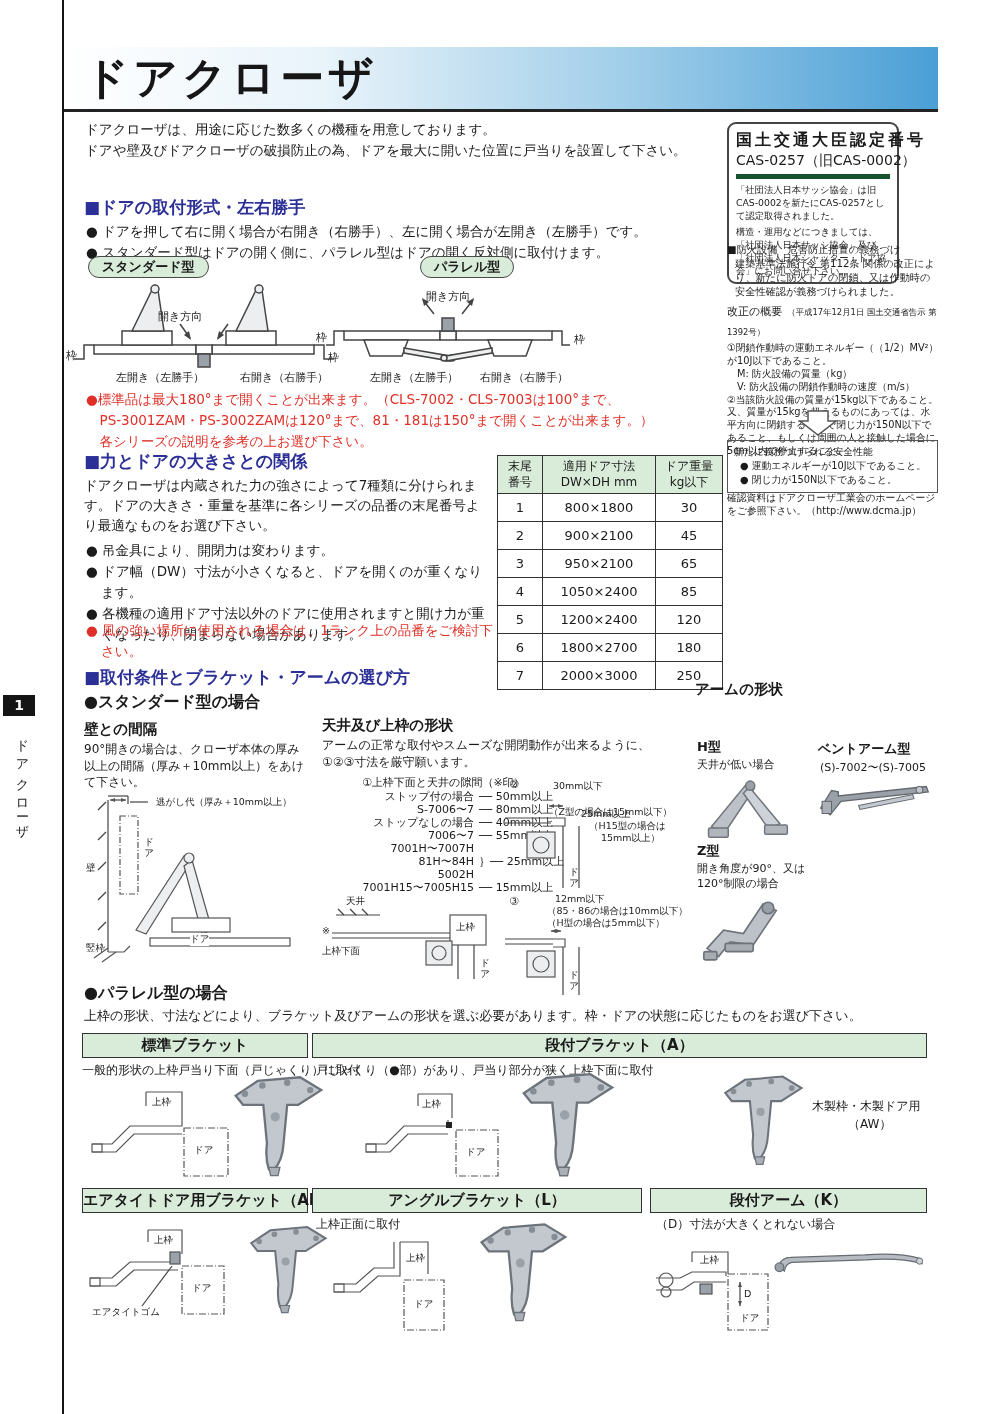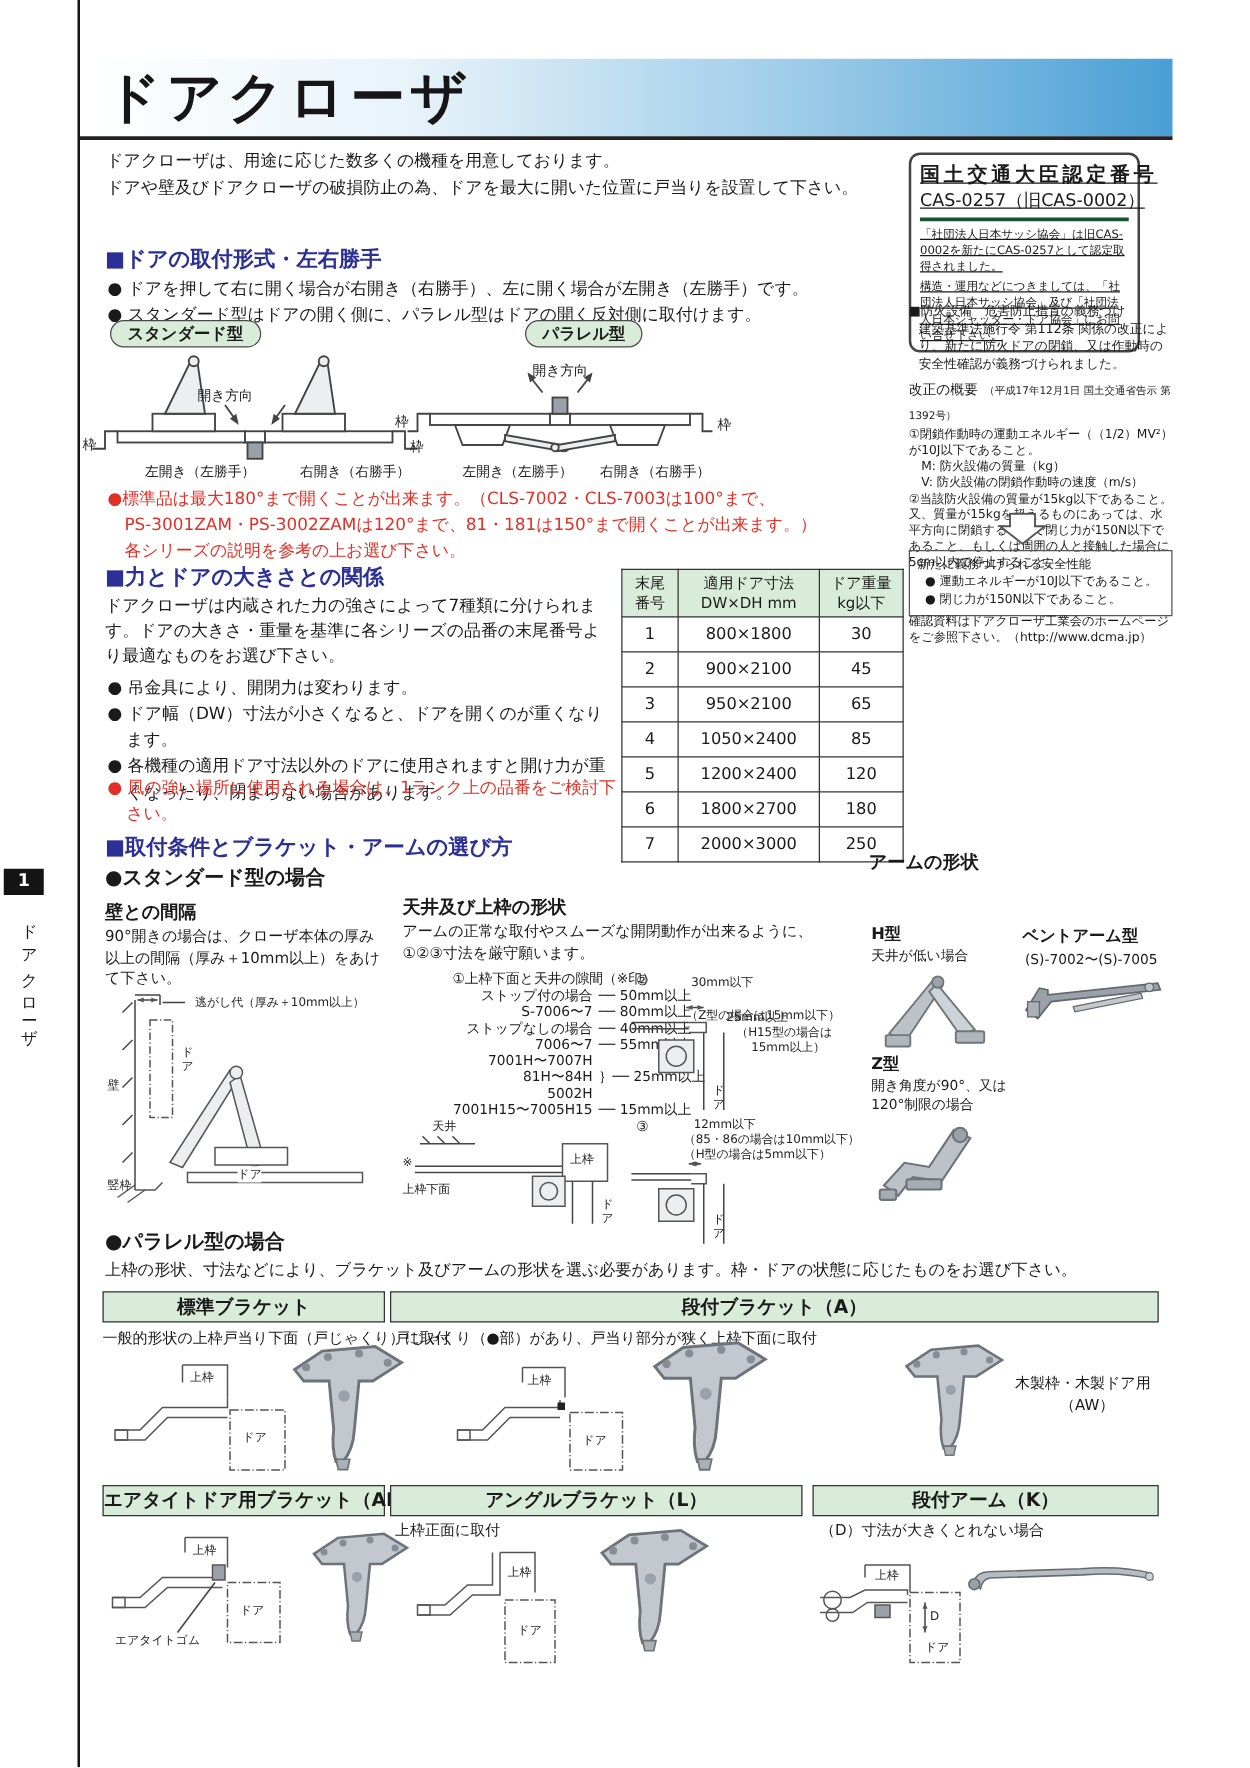--- a/index.html
+++ b/index.html
@@ -21,21 +21,21 @@
   .pill{background:#d9ecd9;border:1.5px solid #4a4a4a;border-radius:12px;
         padding:1px 13px;font-size:13px;font-weight:bold;white-space:nowrap;}
   .para{font-size:13.5px;line-height:20px;}
   .hang{padding-left:15px;text-indent:-15px;}
   table.dim{border-collapse:collapse;text-align:center;font-size:13px;}
   .dim th,.dim td{border:1.5px solid #333;}
   .dim th{background:#d9ecd9;font-weight:normal;font-size:12px;line-height:1.3;padding:3px 2px;}
   .dim td{height:25px;}
   .certBox{border:2px solid #454545;border-radius:9px;background:#fff;box-sizing:border-box;padding:6px 7px 5px;}
   .certTitle{font-size:16px;font-weight:bold;letter-spacing:3px;text-align:center;white-space:nowrap;}
-  .certNum{font-size:14px;text-align:center;white-space:nowrap;margin-top:1px;padding-bottom:4px;border-bottom:3px solid #14532d;}
+  .certNum{font-size:14px;text-align:center;white-space:nowrap;margin-top:1px;padding-bottom:4px;border-bottom:5px solid #14532d;}
   .certBody{font-size:9.3px;line-height:1.42;margin-top:4px;}
   .s10{font-size:9.8px;line-height:1.32;}
   .sbH{font-size:10.2px;line-height:1.35;}
   .safetyBox{border:1.5px solid #555;box-sizing:border-box;padding:4px 6px;font-size:9.8px;line-height:1.45;}
   .h2black{font-size:16px;font-weight:bold;white-space:nowrap;}
   .colTitle{font-size:14.5px;font-weight:bold;white-space:nowrap;}
   .colBody{font-size:12px;line-height:16.5px;}
   .specT{font-size:11px;white-space:nowrap;margin-left:40px;}
   .specRow{display:flex;font-size:11px;line-height:13px;white-space:nowrap;}
   .specRow .n{width:152px;text-align:right;}
@@ -221,21 +221,21 @@
           <td>180</td>
         </tr>
     <tr>
           <td>7</td>
           <td>2000×3000</td>
           <td>250</td>
         </tr>
   </tbody>
     </table>
 
-  <div class="abs certBox" style="left:727px;top:122px;width:185px;text-decoration:underline;">
+  <div class="abs certBox" style="left:727px;top:122px;width:172px;">
     <div class="certTitle">国土交通大臣認定番号</div>
     <div class="certNum">CAS-0257（旧CAS-0002）</div>
     <div class="certBody">「社団法人日本サッシ協会」は旧CAS-0002を新たにCAS-0257として認定取得されました。</div>
     <div class="certBody" style="margin-top:2px;">構造・運用などにつきましては、「社団法人日本サッシ協会」及び「社団法人日本シャッター・ドア協会」にお問い合せ下さい。</div>
   </div>
   <div class="abs sbH" style="left:727px;top:243px;width:211px;">■防火設備　危害防止措置の義務づけ</div>
   <div class="abs sbH" style="left:735px;top:257px;width:203px;">建築基準法施行令 第112条 関係の改正により、新たに防火ドアの閉鎖、又は作動時の安全性確認が義務づけられました。</div>
   <div class="abs" style="left:727px;top:300px;width:212px;">
     <span class="sbH" style="font-size:11px;">改正の概要</span>
     <span class="s10" style="font-size:8.4px;">（平成17年12月1日 国土交通省告示 第1392号）</span>

